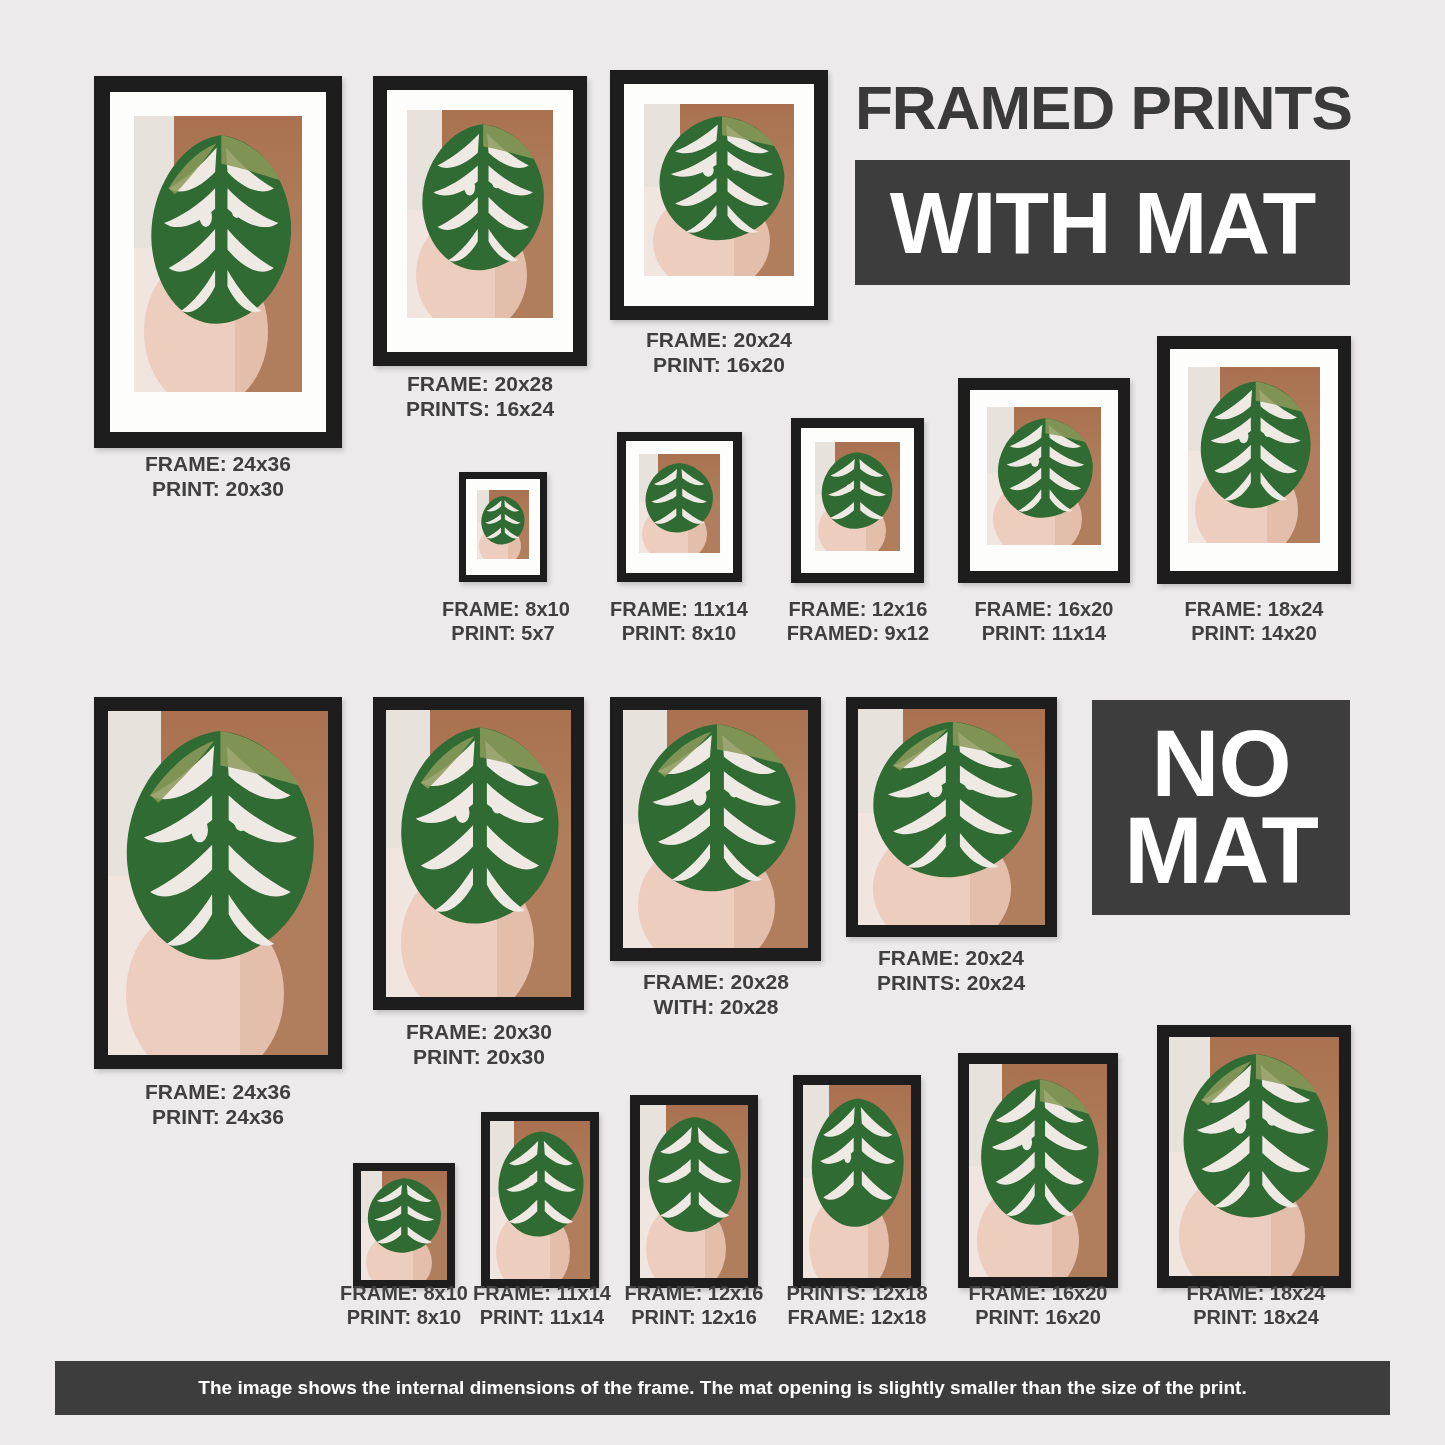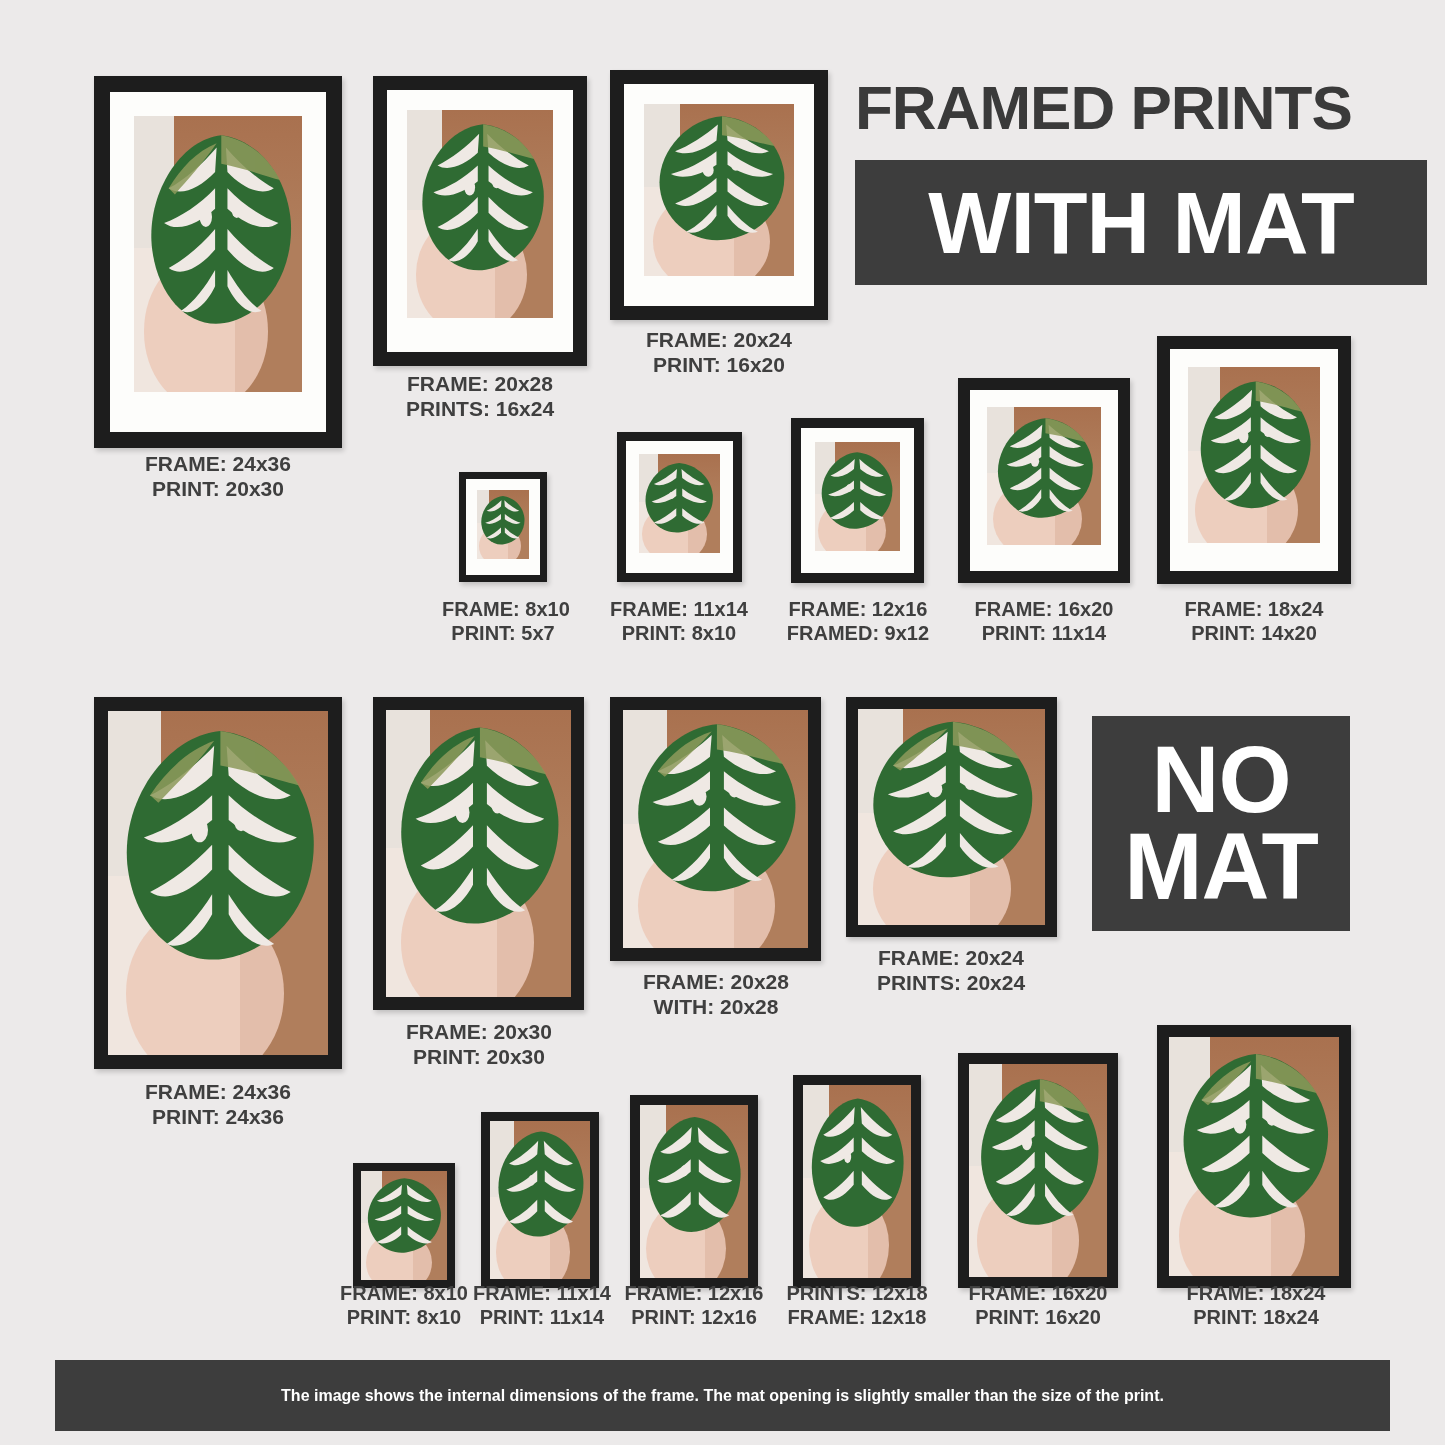--- a/index.html
+++ b/index.html
@@ -35,21 +35,20 @@
     position:absolute;
     background:#3d3d3d;
     color:#ffffff;
     font-weight:bold;
     display:flex;
     flex-direction:column;
     align-items:center;
     justify-content:center;
     line-height:0.92;
     letter-spacing:-1px;
-    margin-top:16px;
   }
 
   
   .frame{
     position:absolute;
     background:#1d1d1d;
     box-sizing:border-box;
     box-shadow:2px 3px 5px rgba(0,0,0,0.18);
   }
   .mat{
@@ -93,39 +92,39 @@
     font-weight:bold;
     color:#3f3f3f;
     line-height:1.18;
     white-space:nowrap;
   }
 
   
   .footer{
     position:absolute;
     left:55px;right:55px;
-    bottom:14px;
-    height:71px;
+    bottom:30px;
+    height:54px;
     background:#3d3d3d;
     color:#ffffff;
     display:flex;
     align-items:center;
     justify-content:center;
     font-weight:bold;
-    font-size:16px;
+    font-size:19px;
   }
 </style>
 </head>
 <body>
 
 <div id="stage">
 
   <div class="heading-dark" style="left:855px;top:72px;font-size:62px;">FRAMED PRINTS</div>
 
-  <div class="heading-band" style="left:855px;top:160px;width:572px;height:125px;font-size:88px;">WITH MAT</div>
+  <div class="heading-band" style="left:855px;top:160px;width:495px;height:125px;font-size:88px;">WITH MAT</div>
 
   <div class="heading-block" style="left:1092px;top:700px;width:258px;height:215px;font-size:94px;">
     <span>NO</span>
     <span>MAT</span>
   </div>
 
   <div class="frame" style="left:94px;top:76px;width:248px;height:372px;">
     <div class="mat" style="left:16px;top:16px;right:16px;bottom:16px;">
       <div class="art" style="left:24px;top:24px;right:24px;bottom:40px;">
         <div class="bg-crop"></div>

